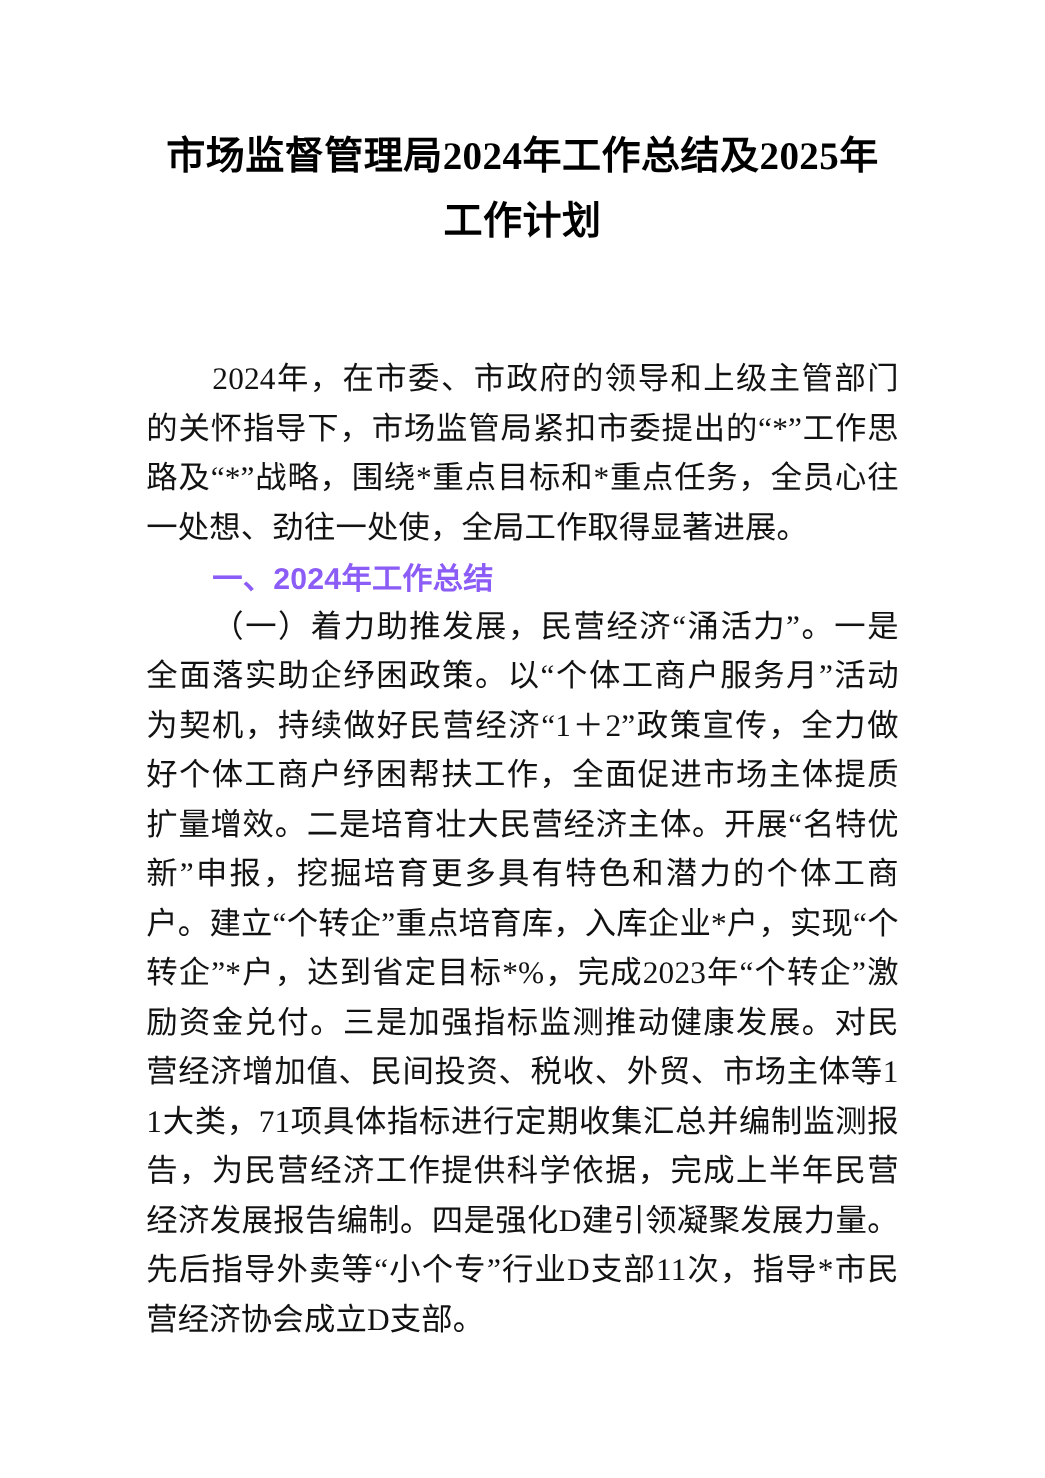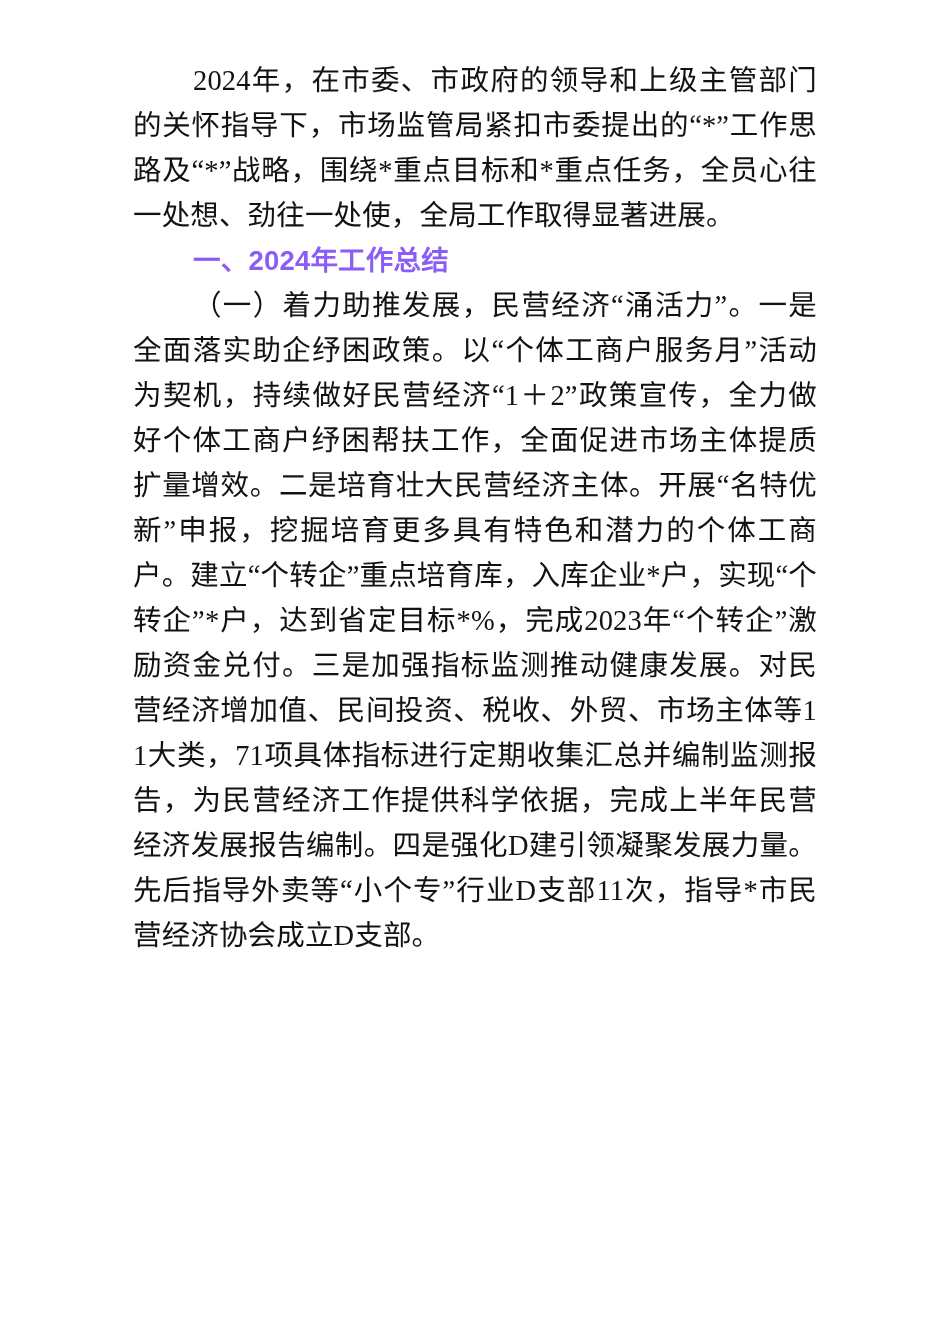--- a/index.html
+++ b/index.html
@@ -40,21 +40,21 @@
     font-weight: bold;
     font-size: 35.5px;
     line-height: 59px;
     text-align: center;
     letter-spacing: 0.4px;
     color: #000000;
   }
 
   
   .body-block {
-    margin-top: 58px;
+    margin-top: 92px;
   }
 
   p.para {
     margin: 0;
     font-family: "Liberation Serif", "DejaVu Serif", serif;
     font-weight: 400;
     font-size: 28.5px;
     line-height: 45px;
     text-align: justify;
     text-justify: inter-character;
@@ -80,20 +80,24 @@
   p.para.tail {
     text-align: left;
   }
 </style>
 </head>
 <body>
 
 <div class="page">
   <div class="content">
 
+    <h1 class="doc-title">
+      <span>市场监督管理局2024年工作总结及2025年</span><br>
+      <span>工作计划</span>
+    </h1>
 
     <div class="body-block">
 
       <p class="para">2024年，在市委、市政府的领导和上级主管部门的关怀指导下，市场监管局紧扣市委提出的“*”工作思路及“*”战略，围绕*重点目标和*重点任务，全员心往一处想、劲往一处使，全局工作取得显著进展。</p>
 
       <p class="heading">一、2024年工作总结</p>
 
       <p class="para">（一）着力助推发展，民营经济“涌活力”。一是全面落实助企纾困政策。以“个体工商户服务月”活动为契机，持续做好民营经济“1＋2”政策宣传，全力做好个体工商户纾困帮扶工作，全面促进市场主体提质扩量增效。二是培育壮大民营经济主体。开展“名特优新”申报，挖掘培育更多具有特色和潜力的个体工商户。建立“个转企”重点培育库，入库企业*户，实现“个转企”*户，达到省定目标*%，完成2023年“个转企”激励资金兑付。三是加强指标监测推动健康发展。对民营经济增加值、民间投资、税收、外贸、市场主体等11大类，71项具体指标进行定期收集汇总并编制监测报告，为民营经济工作提供科学依据，完成上半年民营经济发展报告编制。四是强化D建引领凝聚发展力量。先后指导外卖等“小个专”行业D支部11次，指导*市民营经济协会成立D支部。</p>
 
 

